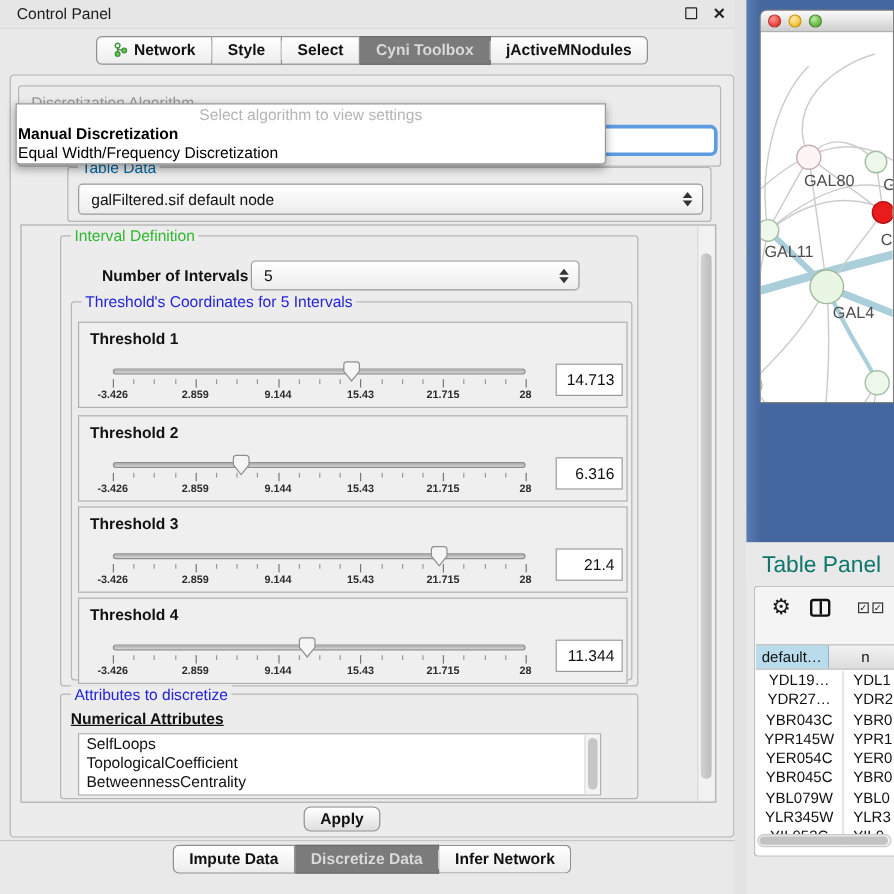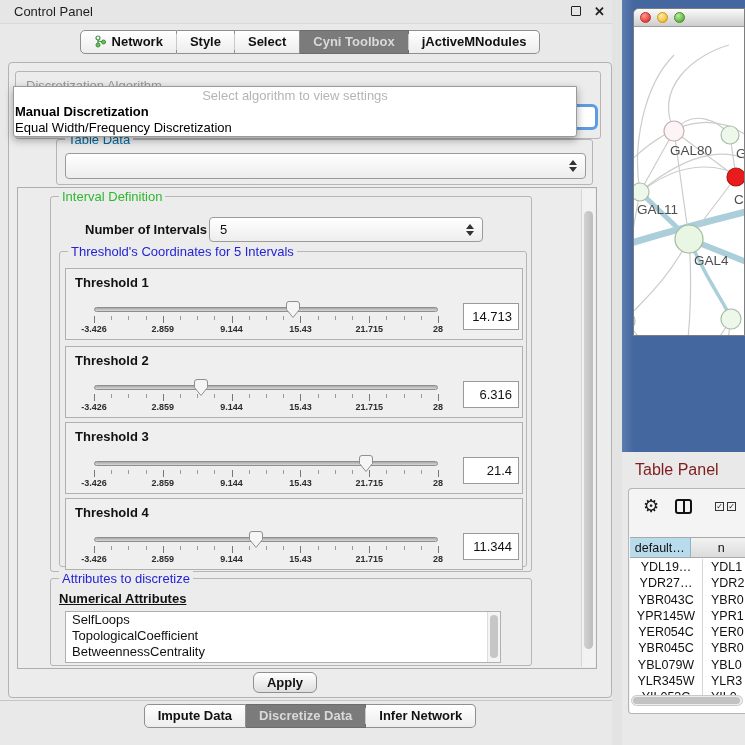--- a/index.html
+++ b/index.html
@@ -63,21 +63,21 @@
   .value-box { position:absolute; left:397px; top:34px; width:56px; height:27px; background:#fff; border:1px solid #9a9a9a; font-size:13px; color:#111; text-align:right; line-height:25px; padding-right:6px; }
 
   #attrs-group { left:32px; top:390px; width:482px; height:88px; }
   #attrs-sublabel { position:absolute; left:8px; top:12px; font-size:13px; font-weight:bold; color:#111;text-decoration:underline; }
   #attr-list { position:absolute; left:14px; top:32px; width:436px; height:52px; background:#fff; border:1px solid #b0b0b0; overflow:hidden; }
   .attr-item { font-size:13px; color:#111; padding-left:6px; height:16px; line-height:16px; }
   #attr-vscroll { position:absolute; right:0; top:0; width:13px; height:100%; background:#f4f4f4; border-left:1px solid #ddd; }
   #attr-vscroll .thumb-v { position:absolute; left:2px; top:3px; width:8px; height:43px; border-radius:4px; background:#c6c6c6; }
 
   
-  #algo-popup { position:absolute; left:13px; top:86px; width:564px; height:51px; background:#fff; border:1px solid #9a9a9a; border-radius:0 0 3px 3px; box-shadow:0 3px 8px rgba(0,0,0,0.35); z-index:60; }
+  #algo-popup { position:absolute; left:13px; top:86px; width:492px; height:51px; background:#fff; border:1px solid #9a9a9a; border-radius:0 0 3px 3px; box-shadow:0 3px 8px rgba(0,0,0,0.35); z-index:60; }
   #popup-placeholder { height:17px; line-height:17px; text-align:center; font-size:13px; color:#b5b5b5; }
   .popup-opt { height:16px; line-height:16px; font-size:13px; color:#000; padding-left:1px; }
   .popup-opt.highlight { font-weight:bold; }
 
   #apply-btn { position:absolute; left:253px; top:672px; width:64px; height:21px; background:linear-gradient(#ffffff,#dedede); border:1px solid #8f8f8f; border-radius:6px; font-size:13px; font-weight:bold; color:#111; text-align:center; line-height:19px; }
   #bottom-sep { position:absolute; left:0; top:700px; width:620px; height:1px; background:#c6c6c6; }
 
   
   .net-icon { width:13px; height:13px; display:inline-block; }
 
@@ -87,21 +87,21 @@
   #desktop { position:absolute; left:2px; top:0; width:123px; height:452px; background:linear-gradient(90deg,#5b7cb0 0px,#44679f 12px); }
   #net-window { position:absolute; left:11px; top:8px; width:112px; height:328px; border:1px solid #7e7e7e; border-radius:6px 0 0 0; overflow:hidden; background:#fff; }
   #net-titlebar { height:18px; background:linear-gradient(#fbfbfb,#cdcdcd); border-bottom:1px solid #9e9e9e; display:flex; align-items:center; padding-left:6px; gap:6px; }
   .light { width:11px; height:11px; border-radius:50%; }
   .light.red { background:radial-gradient(circle at 35% 30%,#ff9a94,#ee4b42 60%,#b92a22); border:1px solid #b33; }
   .light.yellow { background:radial-gradient(circle at 35% 30%,#ffe9a8,#f5c94e 60%,#cc9a1d); border:1px solid #c90; }
   .light.green { background:radial-gradient(circle at 35% 30%,#bdeaa6,#6cc14e 60%,#3f9427); border:1px solid #4a8a2e; }
   #net-canvas { position:relative; width:110px; height:392px; background:#fff; }
 
   #tp-titlebar { position:absolute; left:2px; top:452px; width:123px; height:32px; background:#e9e9e9; }
-  #tp-title { position:absolute; left:13px; top:9px; font-size:16px; color:#7f1d1d; }
+  #tp-title { position:absolute; left:13px; top:9px; font-size:19px; color:#0f766e; }
   #tp-box { position:absolute; left:8px; top:488px; width:117px; height:226px; background:#f4f4f4; border:1px solid #b5b5b5; border-right:none; border-radius:4px 0 0 4px; overflow:hidden; }
   #tp-toolbar { position:absolute; left:0; top:0; width:100%; height:40px; }
   #gear { position:absolute; left:14px; top:8px; font-size:18px; color:#1a1a1a; line-height:18px; }
   #col-icon { position:absolute; left:46px; top:10px; width:17px; height:15px; border:2px solid #111; border-radius:3px; }
   #col-icon::after { content:""; position:absolute; left:50%; top:0; bottom:0; width:2px; background:#111; transform:translateX(-50%); }
   .cb { position:absolute; top:13px; width:9px; height:9px; border:1.5px solid #333; font-size:8px; line-height:8px; text-align:center; color:#222; }
   #cb1 { left:86px; } #cb2 { left:98px; }
   #tp-table { position:absolute; left:1px; top:48px; right:0; bottom:0; background:#fff; }
   #tp-header { display:flex; height:21px; border-top:1px solid #a9a9a9; border-bottom:1px solid #a9a9a9; font-size:12.5px; color:#111; }
   .hcell1 { width:73px; background:#b9dcec; border-right:1px solid #8fb3c4; text-align:center; line-height:20px; }
@@ -150,20 +150,21 @@
 
   <div id="outer-box">
     <div id="algo-group" class="group-box">
       <span class="inlabel">Discretization Algorithm</span>
       <div id="algo-combo-behind"></div>
     </div>
 
     <div id="tabledata-group" class="group-box">
       <span class="group-label lbl-dark">Table Data</span>
       <div id="tabledata-combo" class="combo">
+        <span>galFiltered.sif default node</span>
         <span class="stepper">
             <i class="up"></i>
             <i class="dn"></i>
           </span>
       </div>
     </div>
 
     <div id="content-area">
       <div id="interval-group" class="group-box">
         <span class="group-label lbl-green">Interval Definition</span>

